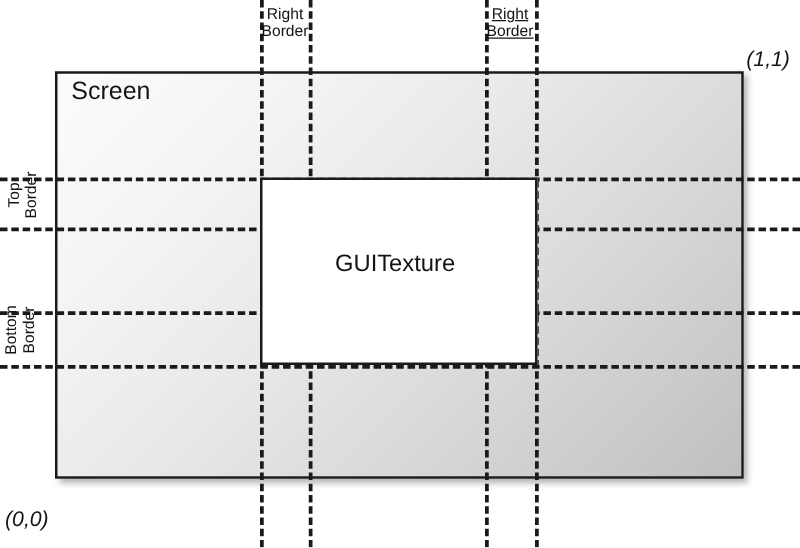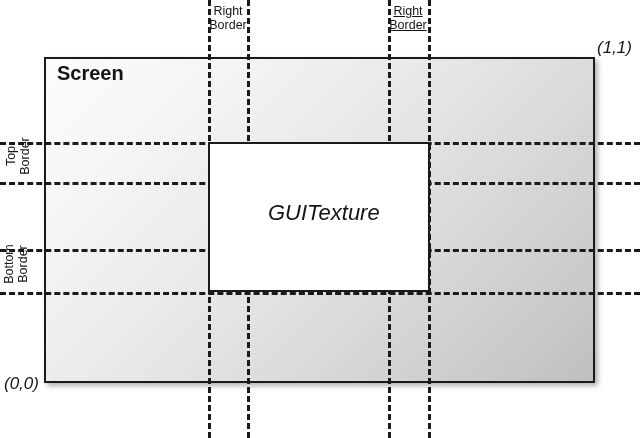--- a/index.html
+++ b/index.html
@@ -79,25 +79,23 @@
   }
   .label-side {
     font-size: 12.5px;
     text-align: center;
     transform-origin: 50% 50%;
     transform: rotate(-90deg);
     width: 80px;
   }
   .label-screen {
     font-size: 20px;
-    font-weight: bold;
   }
   .label-texture {
-    font-size: 22px;
-    font-style: italic;
+    font-size: 19px;
   }
   .label-coord {
     font-size: 17px;
     font-style: italic;
   }
 </style>
 </head>
 <body>
 
 <div id="diagram">
@@ -135,15 +133,15 @@
     <div>Bottom</div>
     <div>Border</div>
   </div>
 
   <div class="label label-screen" style="left:57px; top:62px;">Screen</div>
 
   <div class="label label-texture" style="left:268px; top:201px;">GUITexture</div>
 
   <div class="label label-coord" style="left:597px; top:38px;">(1,1)</div>
 
-  <div class="label label-coord" style="left:4px; top:374px;">(0,0)</div>
+  <div class="label label-coord" style="left:4px; top:406px;">(0,0)</div>
 
 </div>
 
 </body></html>

